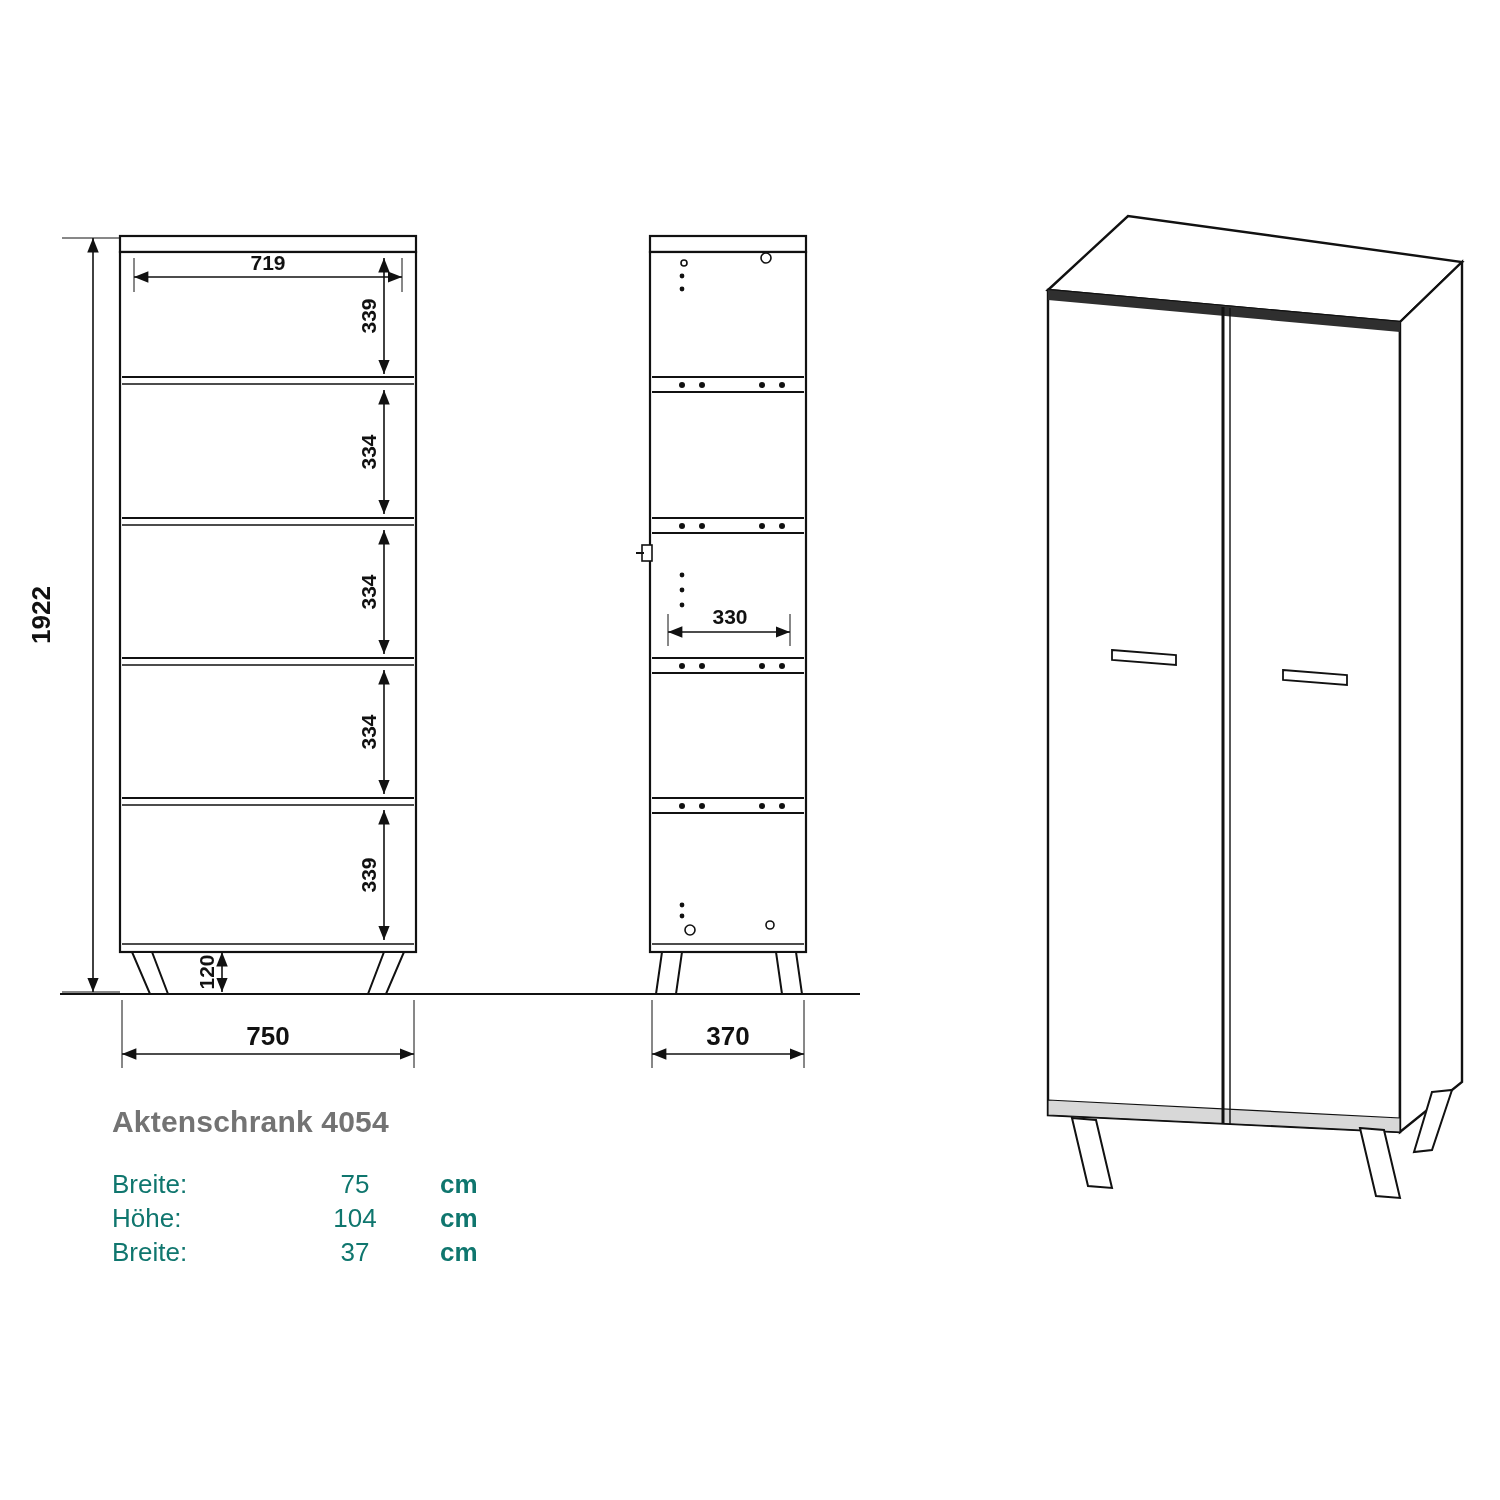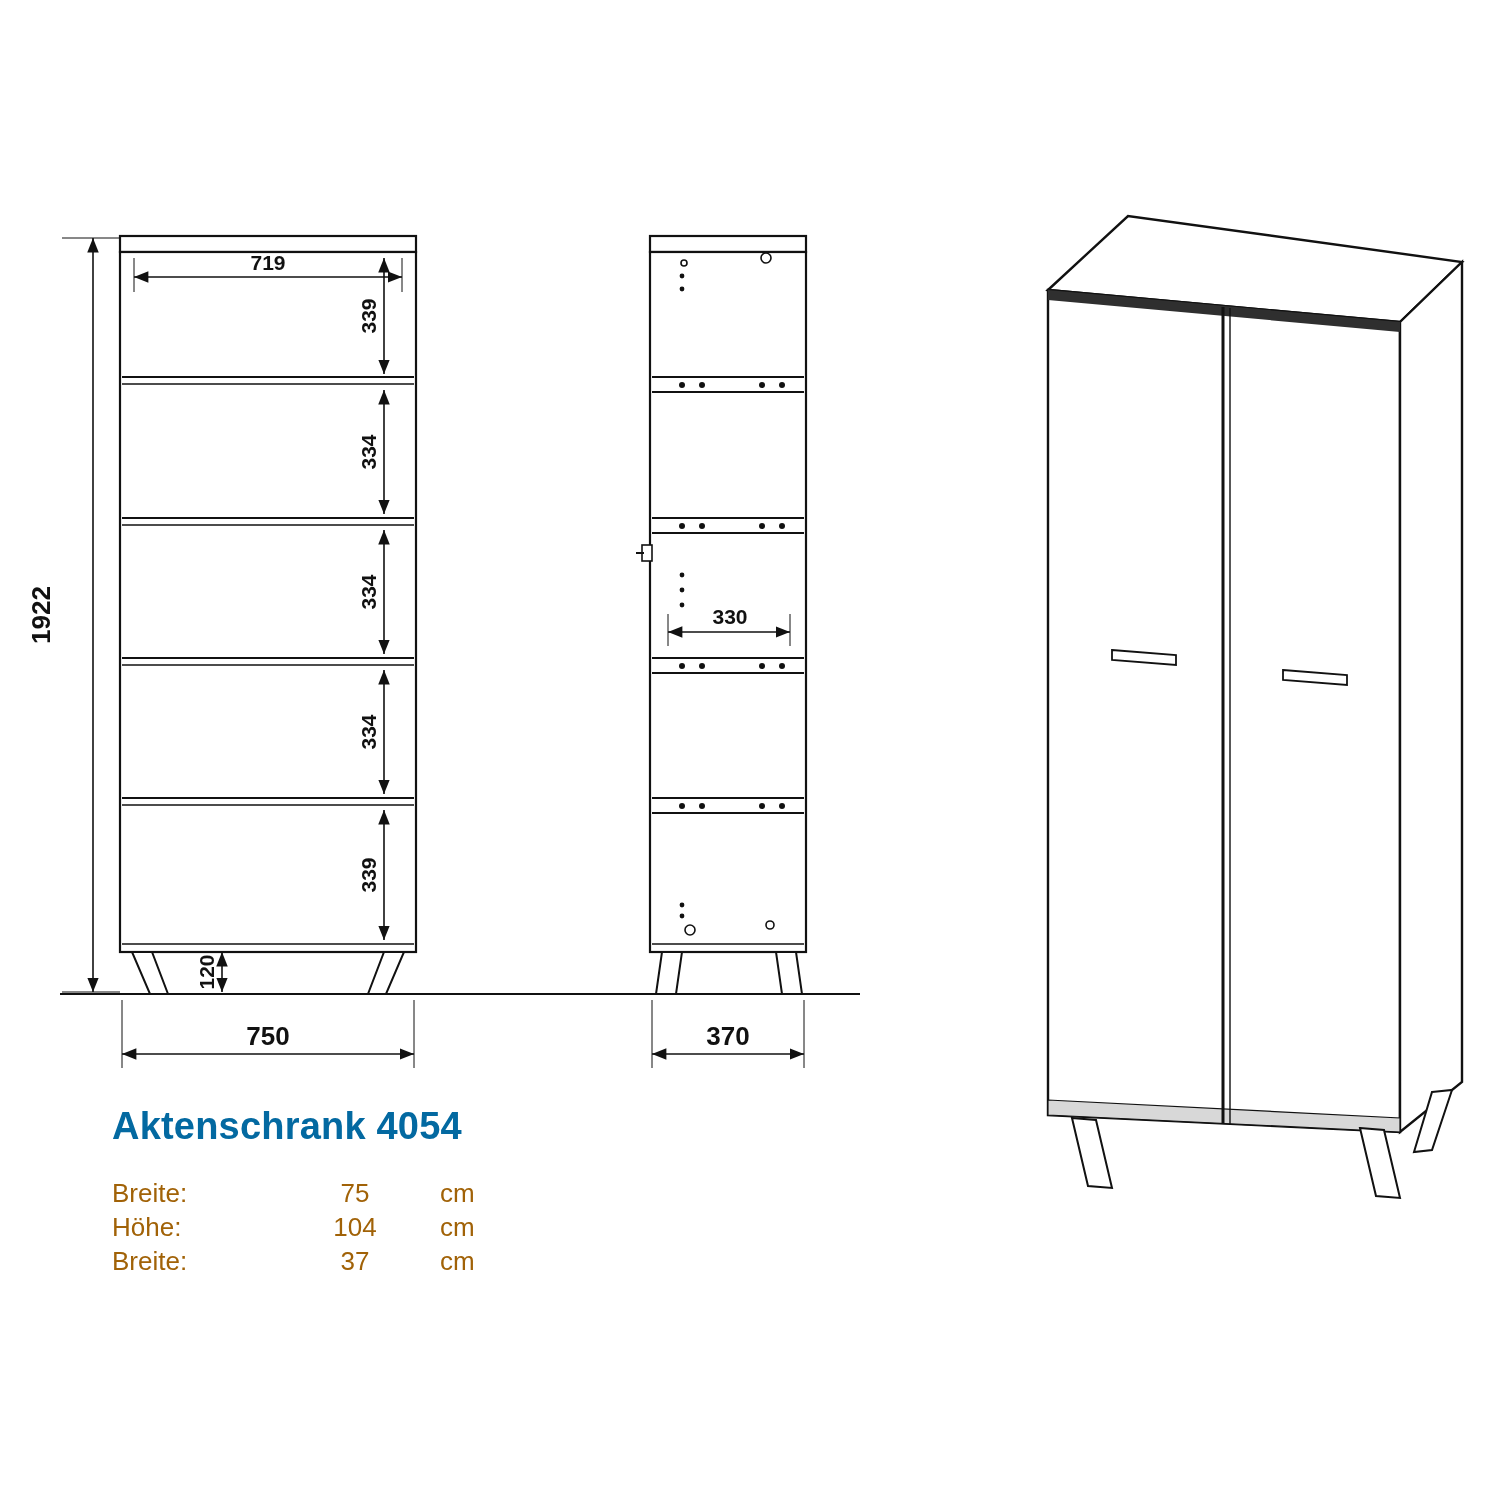--- a/index.html
+++ b/index.html
@@ -38,42 +38,43 @@
     font-weight: bold;
     fill: #111111;
   }
   .spec-block {
     position: absolute;
     left: 112px;
     top: 1105px;
     width: 560px;
   }
   .spec-title {
-    font-size: 38px;
+    font-size: 30px;
     font-weight: bold;
     letter-spacing: 0.2px;
-    color: #0369a1;
+    color: #737373;
     margin: 0 0 28px 0;
   }
   .spec-row {
     display: flex;
     font-size: 26px;
     line-height: 34px;
-    color: #a16207;
+    color: #0f766e;
   }
   .spec-label {
     width: 168px;
   }
   .spec-value {
     width: 150px;
     text-align: center;
     padding-right: 10px;
   }
   .spec-unit {
     width: 60px;
+    font-weight: bold;
   }
 </style>
 </head>
 <body>
 
 <div id="stage">
 
   <svg class="drawing" viewBox="0 0 1500 1500">
     <defs>
       <marker id="arrEnd" markerWidth="10" markerHeight="10" refX="9" refY="3.6" orient="auto" markerUnits="strokeWidth">

